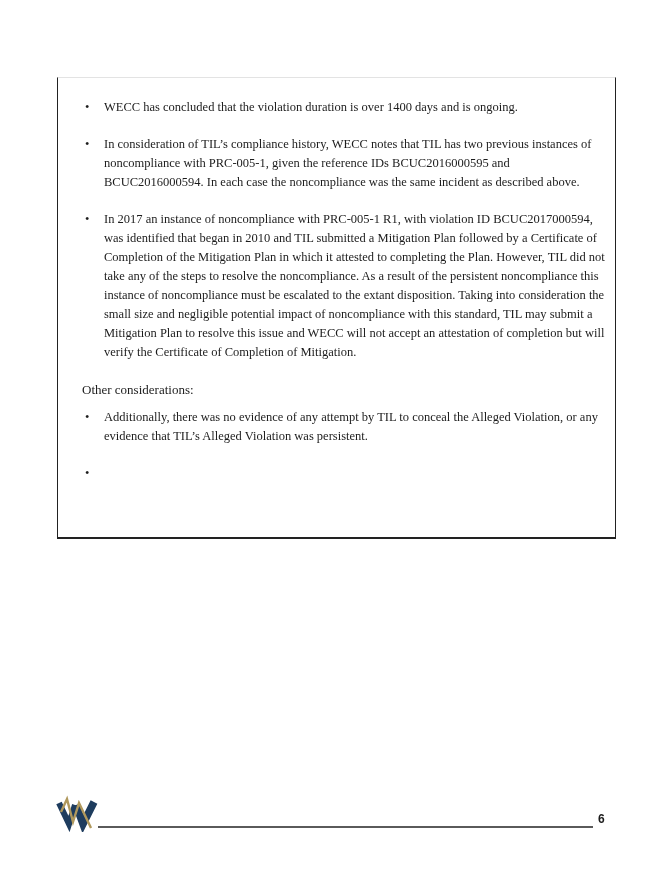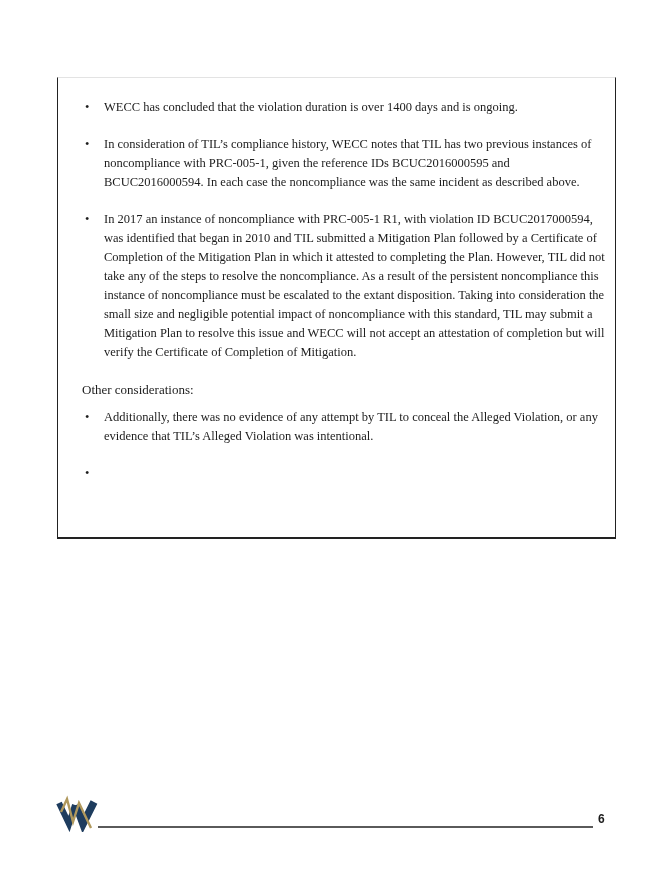--- a/index.html
+++ b/index.html
@@ -96,21 +96,21 @@
         <span class="bullet-dot">•</span>
         <span>In 2017 an instance of noncompliance with PRC-005-1 R1, with violation ID BCUC2017000594, was identified that began in 2010 and TIL submitted a Mitigation Plan followed by a Certificate of Completion of the Mitigation Plan in which it attested to completing the Plan. However, TIL did not take any of the steps to resolve the noncompliance. As a result of the persistent noncompliance this instance of noncompliance must be escalated to the extant disposition. Taking into consideration the small size and negligible potential impact of noncompliance with this standard, TIL may submit a Mitigation Plan to resolve this issue and WECC will not accept an attestation of completion but will verify the Certificate of Completion of Mitigation.</span>
       </li>
     </ul>
 
     <p class="section-label">Other considerations:</p>
 
     <ul class="bullet-list">
       <li class="bullet-item">
         <span class="bullet-dot">•</span>
-        <span>Additionally, there was no evidence of any attempt by TIL to conceal the Alleged Violation, or any evidence that TIL’s Alleged Violation was intentional.</span>
+        <span>Additionally, there was no evidence of any attempt by TIL to conceal the Alleged Violation, or any evidence that TIL’s Alleged Violation was persistent.</span>
       </li>
       <li class="bullet-item">
         <span class="bullet-dot">•</span>
       </li>
     </ul>
 
   </div>
 
   <div class="footer-logo">
     <svg width="42" height="38" viewBox="0 0 42 38" xmlns="http://www.w3.org/2000/svg">

